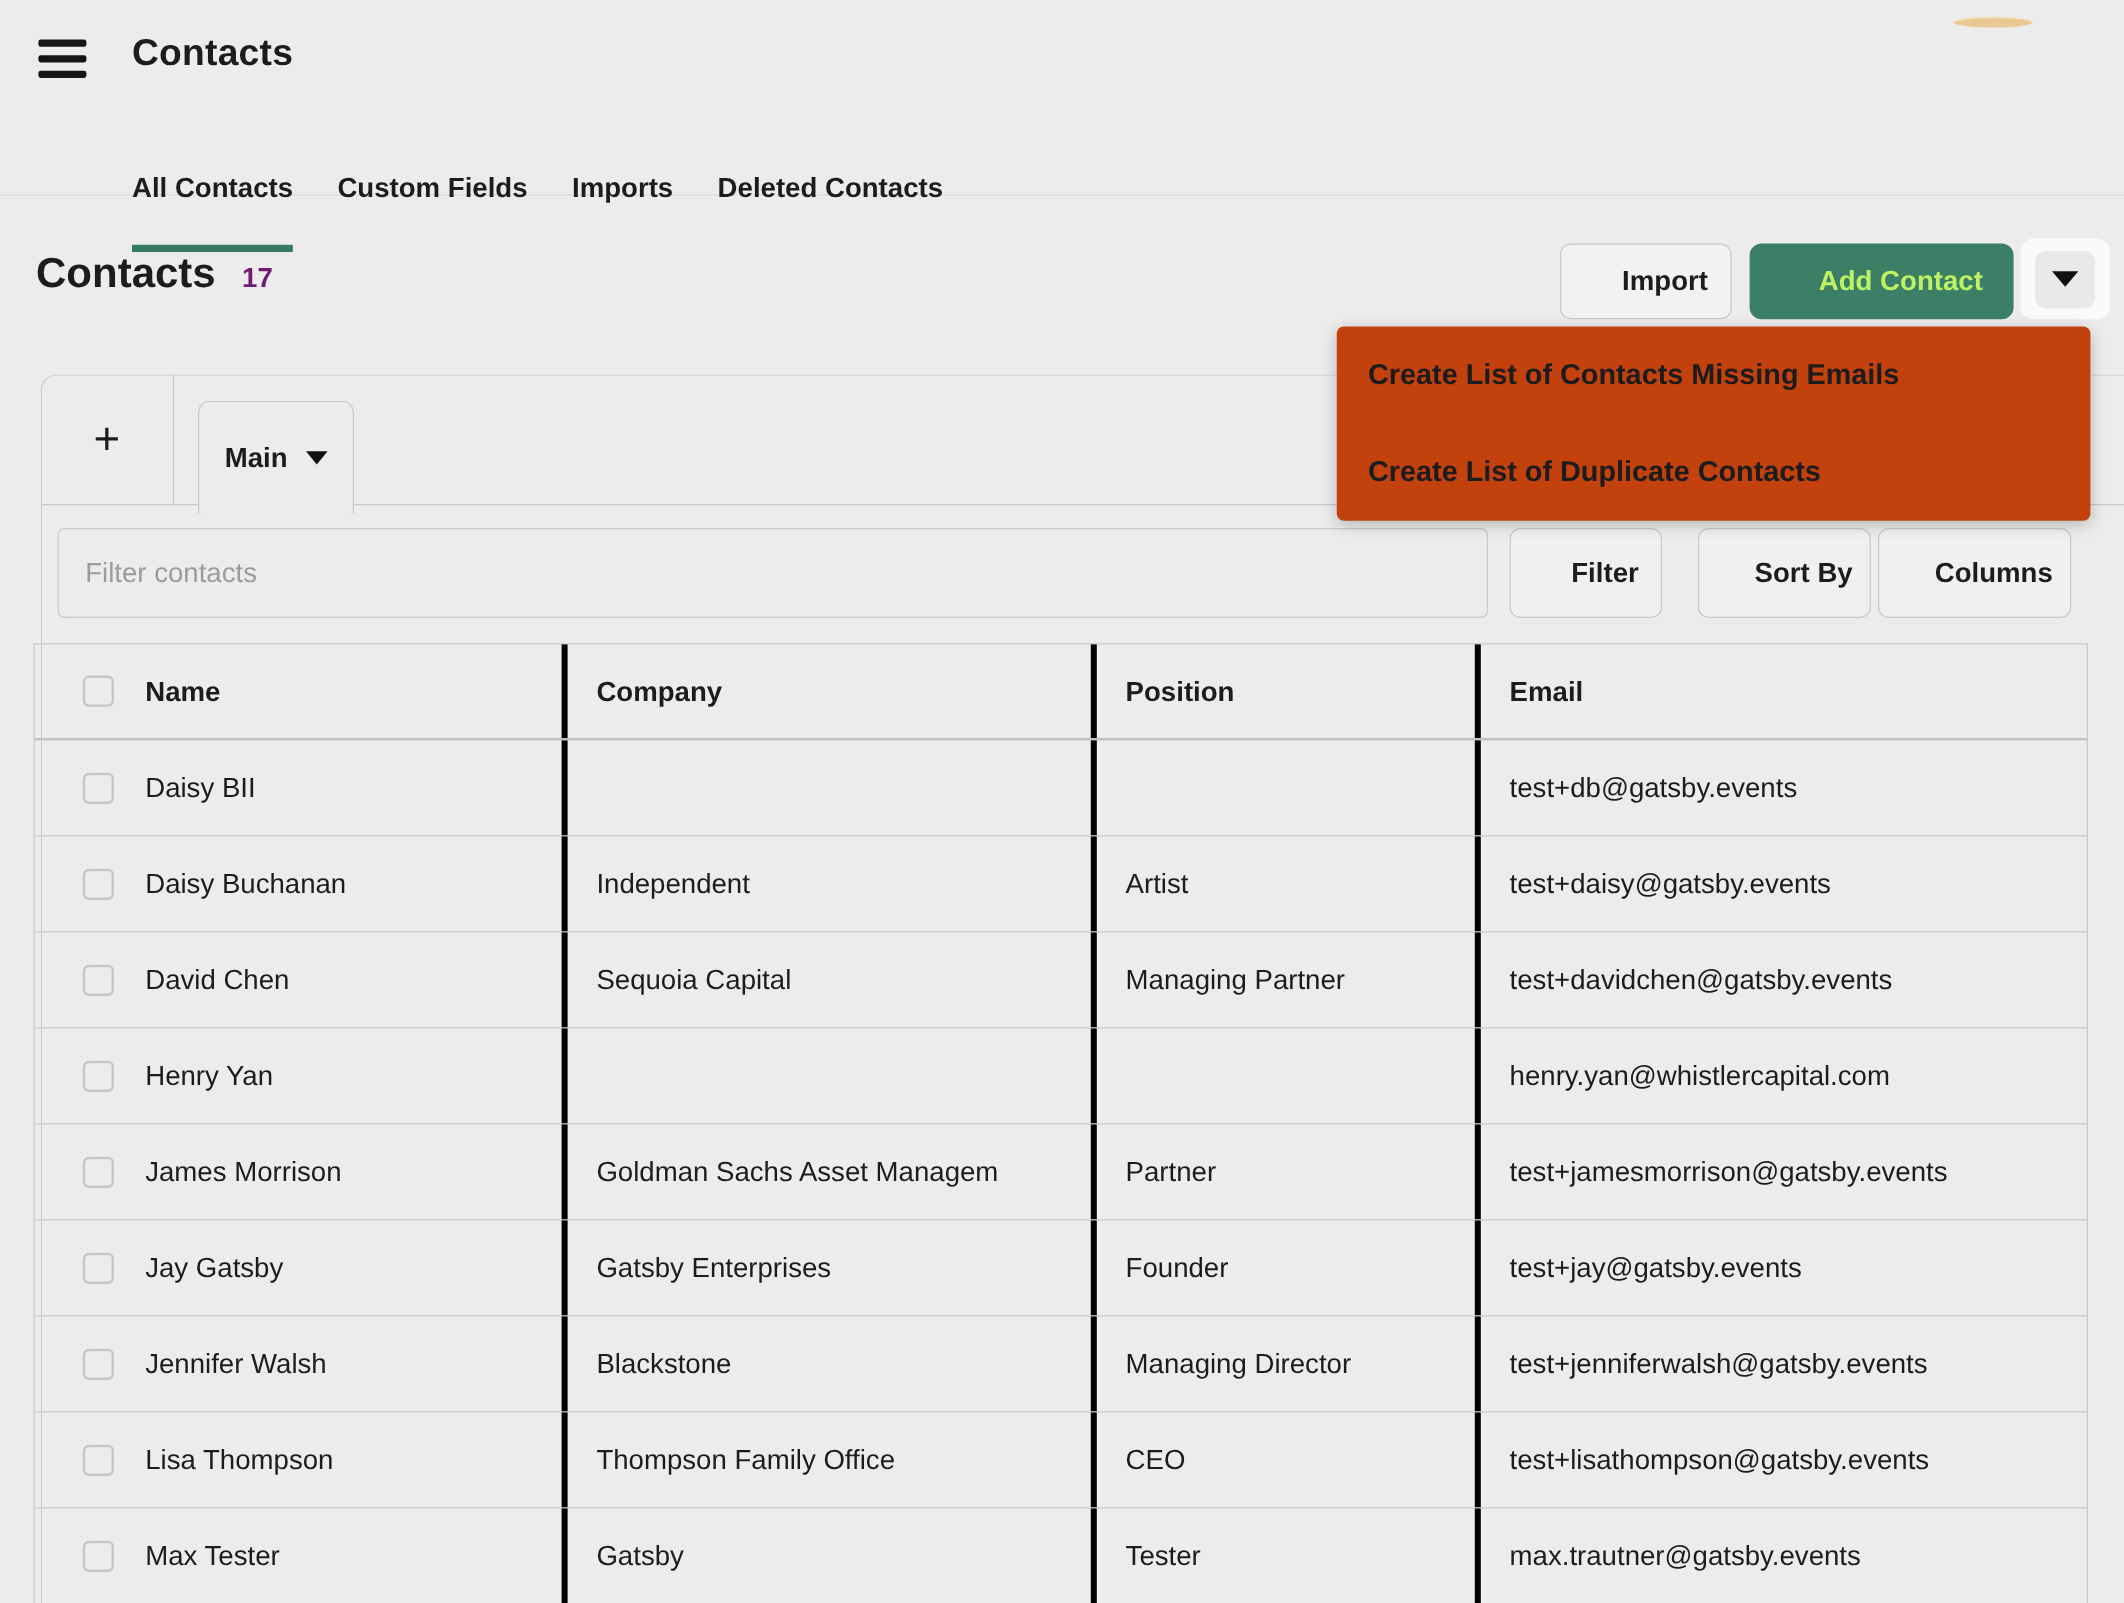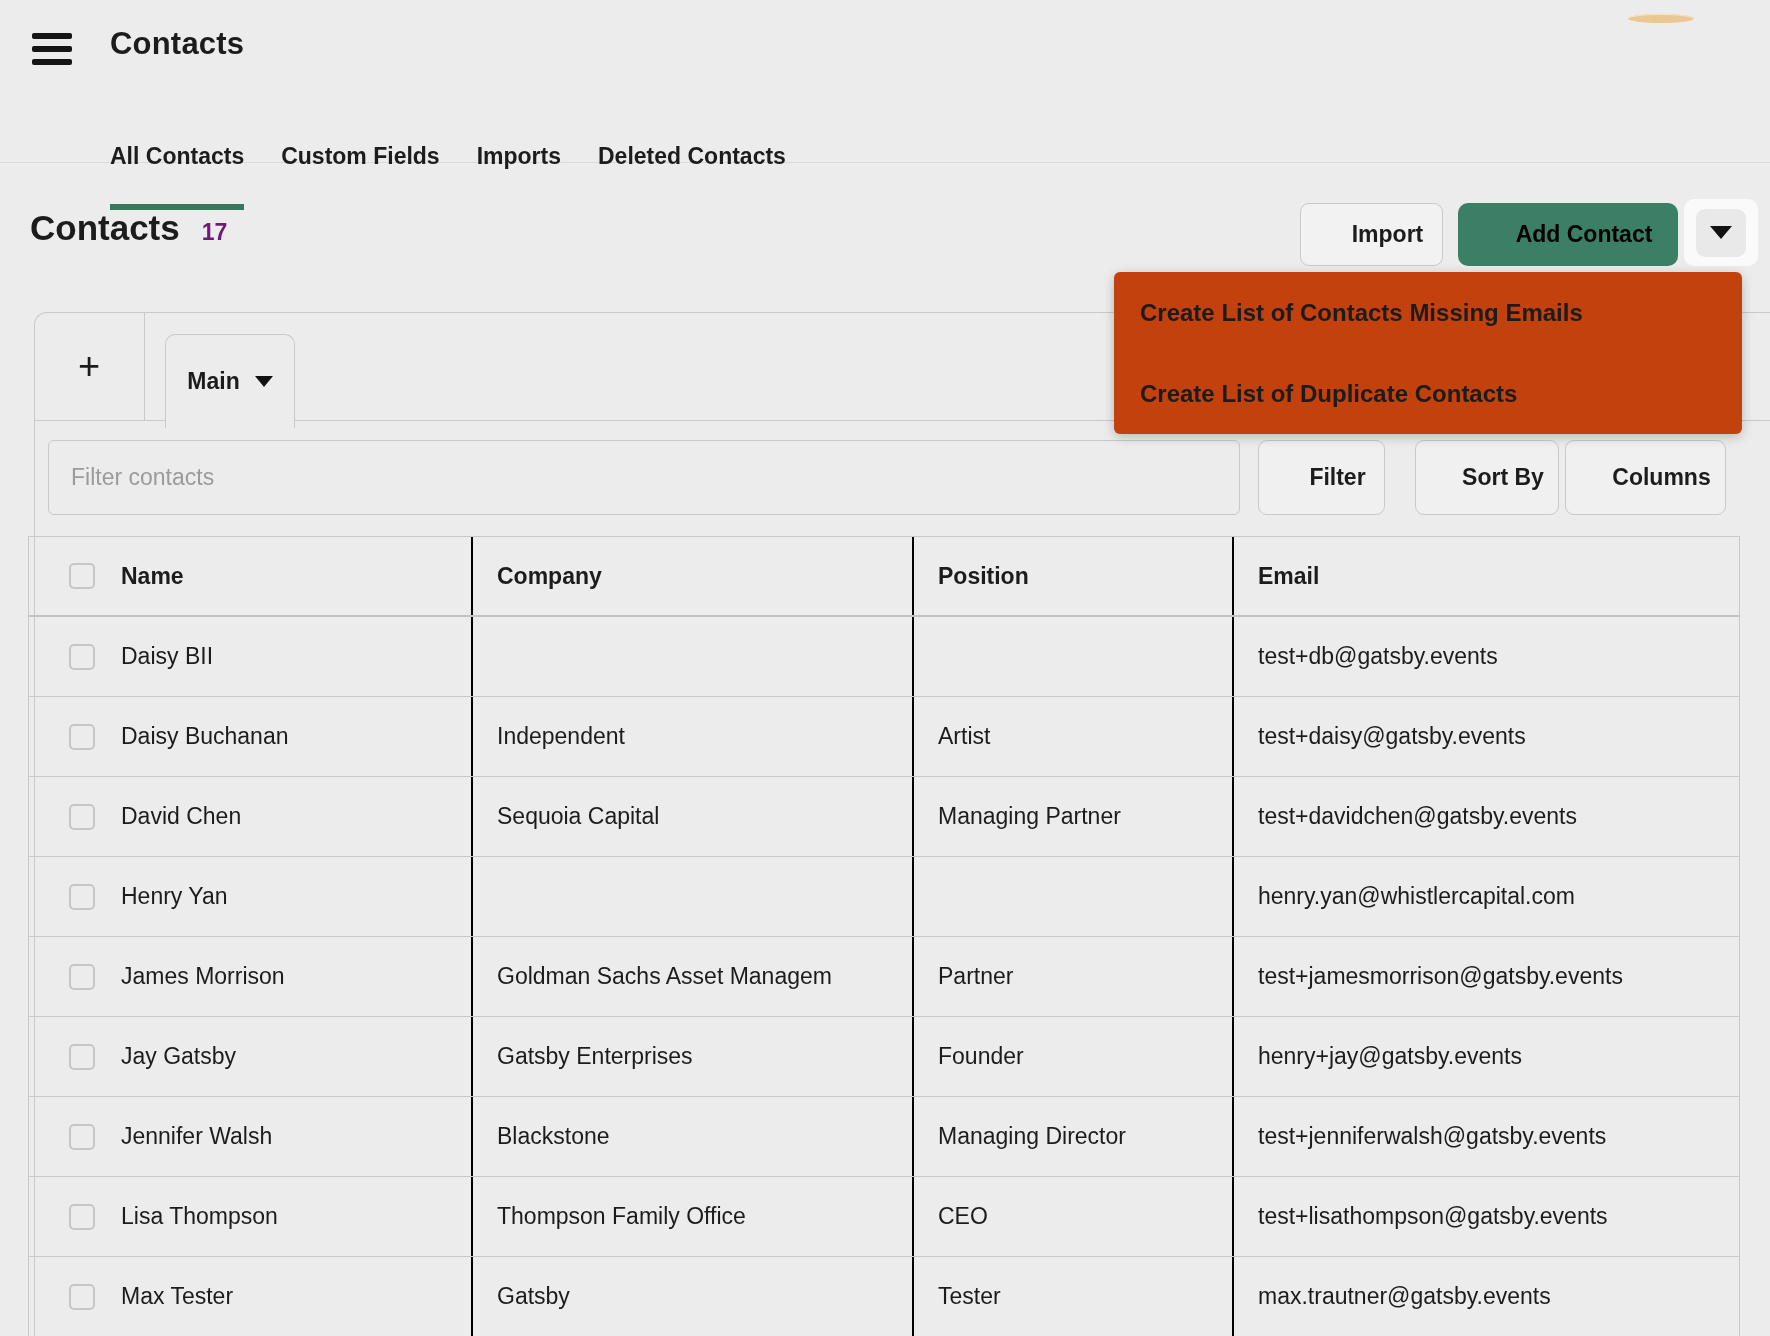--- a/index.html
+++ b/index.html
@@ -25,21 +25,21 @@
   
   .page-head { position:absolute; left:30px; top:208px; display:flex; align-items:baseline; gap:22px; }
   .page-title { font-size:35px; font-weight:bold; }
   .page-count { font-size:23px; font-weight:bold; color:#701a75; }
 
   .btn { display:flex; align-items:center; justify-content:center;
          font-size:23px; font-weight:bold; border:1px solid #c9c9c9;
          border-radius:9px; background:#f0f0f0; cursor:pointer; color:#1c1c1c;padding-left:32px; }
   .import-btn { position:absolute; left:1300px; top:203px; width:143px; height:63px; background:#f2f2f2; }
   .add-contact-btn { position:absolute; left:1458px; top:203px; width:220px; height:63px;
-                     background:#3b7f66; border:none; color:#000000; border-radius:10px; }
+                     background:#3b7f66; border:none; color:#bef264; border-radius:10px; }
   .caret-wrap { position:absolute; left:1684px; top:199px; width:74px; height:67px;
                 background:#fafafa; border-radius:10px; display:flex; align-items:center; justify-content:center; }
   .caret-btn { width:50px; height:48px; background:#e9e9e9; border-radius:9px;
                display:flex; align-items:center; justify-content:center; cursor:pointer; }
   .caret-btn .tri { width:0; height:0; border-left:11px solid transparent; border-right:11px solid transparent;
                     border-top:13px solid #111; }
 
   
   .menu { position:absolute; left:1114px; top:272px; width:628px; height:162px;
           background:#c2410c; border-radius:6px; box-shadow:0 3px 12px rgba(0,0,0,.22); z-index:5; }
@@ -70,21 +70,21 @@
   .sortby-btn  { position:absolute; left:1403px; top:440px; width:144px; height:75px;margin-left:12px; }
   .columns-btn { position:absolute; left:1565px; top:440px; width:161px; height:75px; }
 
   
   .table { position:absolute; left:28px; top:536px; width:1712px;
            border:1px solid #c9c9c9; border-bottom:none; }
   .trow { display:grid; grid-template-columns:444px 441px 320px 505px;
           height:80px; border-bottom:1px solid #c9c9c9; }
   .trow.thead { border-bottom:2px solid #c2c2c2; }
   .tcell { display:flex; align-items:center; padding-left:24px; font-size:23px;
-           border-right:2px solid #000000; overflow:hidden; white-space:nowrap; }
+           border-right:5px solid #000000; overflow:hidden; white-space:nowrap; }
   .tcell:last-child { border-right:none; }
   .tcell.name { padding-left:40px; gap:26px; }
   .thead .tcell { font-weight:bold; }
   .cbox { width:26px; height:26px; min-width:26px; border:2px solid #c6c6c6;
           border-radius:5px; background:transparent; cursor:pointer; }
 </style>
 </head>
 <body>
 
 <div class="topbar">
@@ -195,21 +195,21 @@
     <div class="tcell">test+jamesmorrison@gatsby.events</div>
   </div>
 
   <div class="trow">
     <div class="tcell name">
       <span class="cbox"></span>
       <span>Jay Gatsby</span>
     </div>
     <div class="tcell">Gatsby Enterprises</div>
     <div class="tcell">Founder</div>
-    <div class="tcell">henry+jay@gatsby.events</div>
+    <div class="tcell">test+jay@gatsby.events</div>
   </div>
 
   <div class="trow">
     <div class="tcell name">
       <span class="cbox"></span>
       <span>Jennifer Walsh</span>
     </div>
     <div class="tcell">Blackstone</div>
     <div class="tcell">Managing Director</div>
     <div class="tcell">test+jenniferwalsh@gatsby.events</div>

